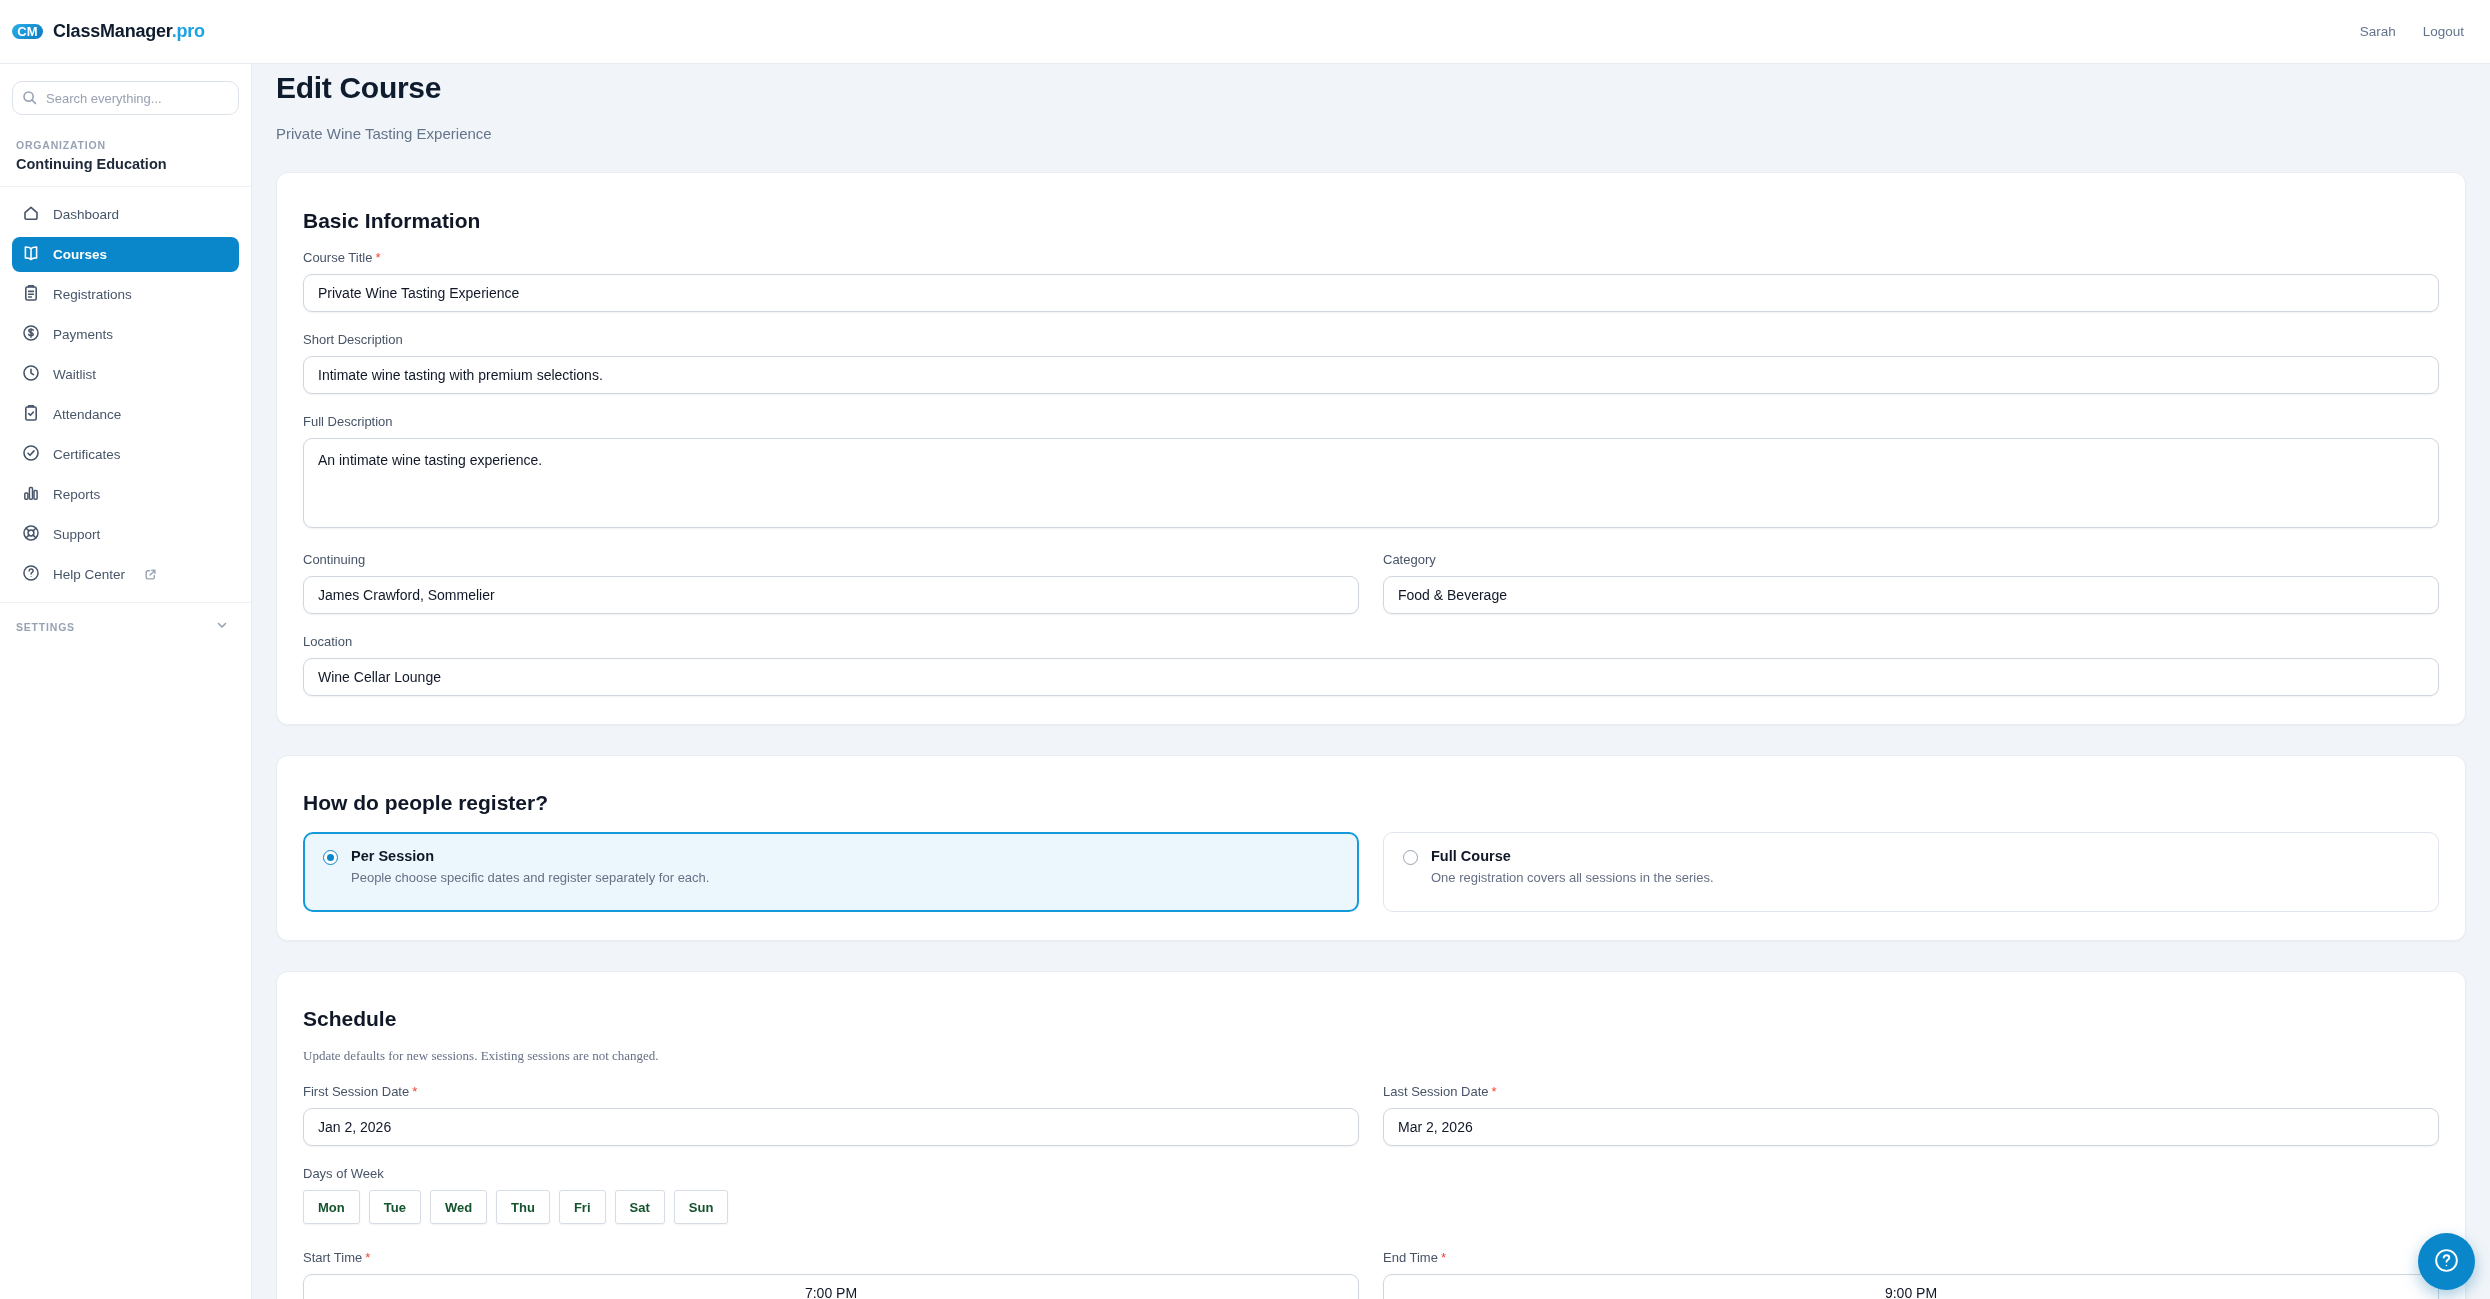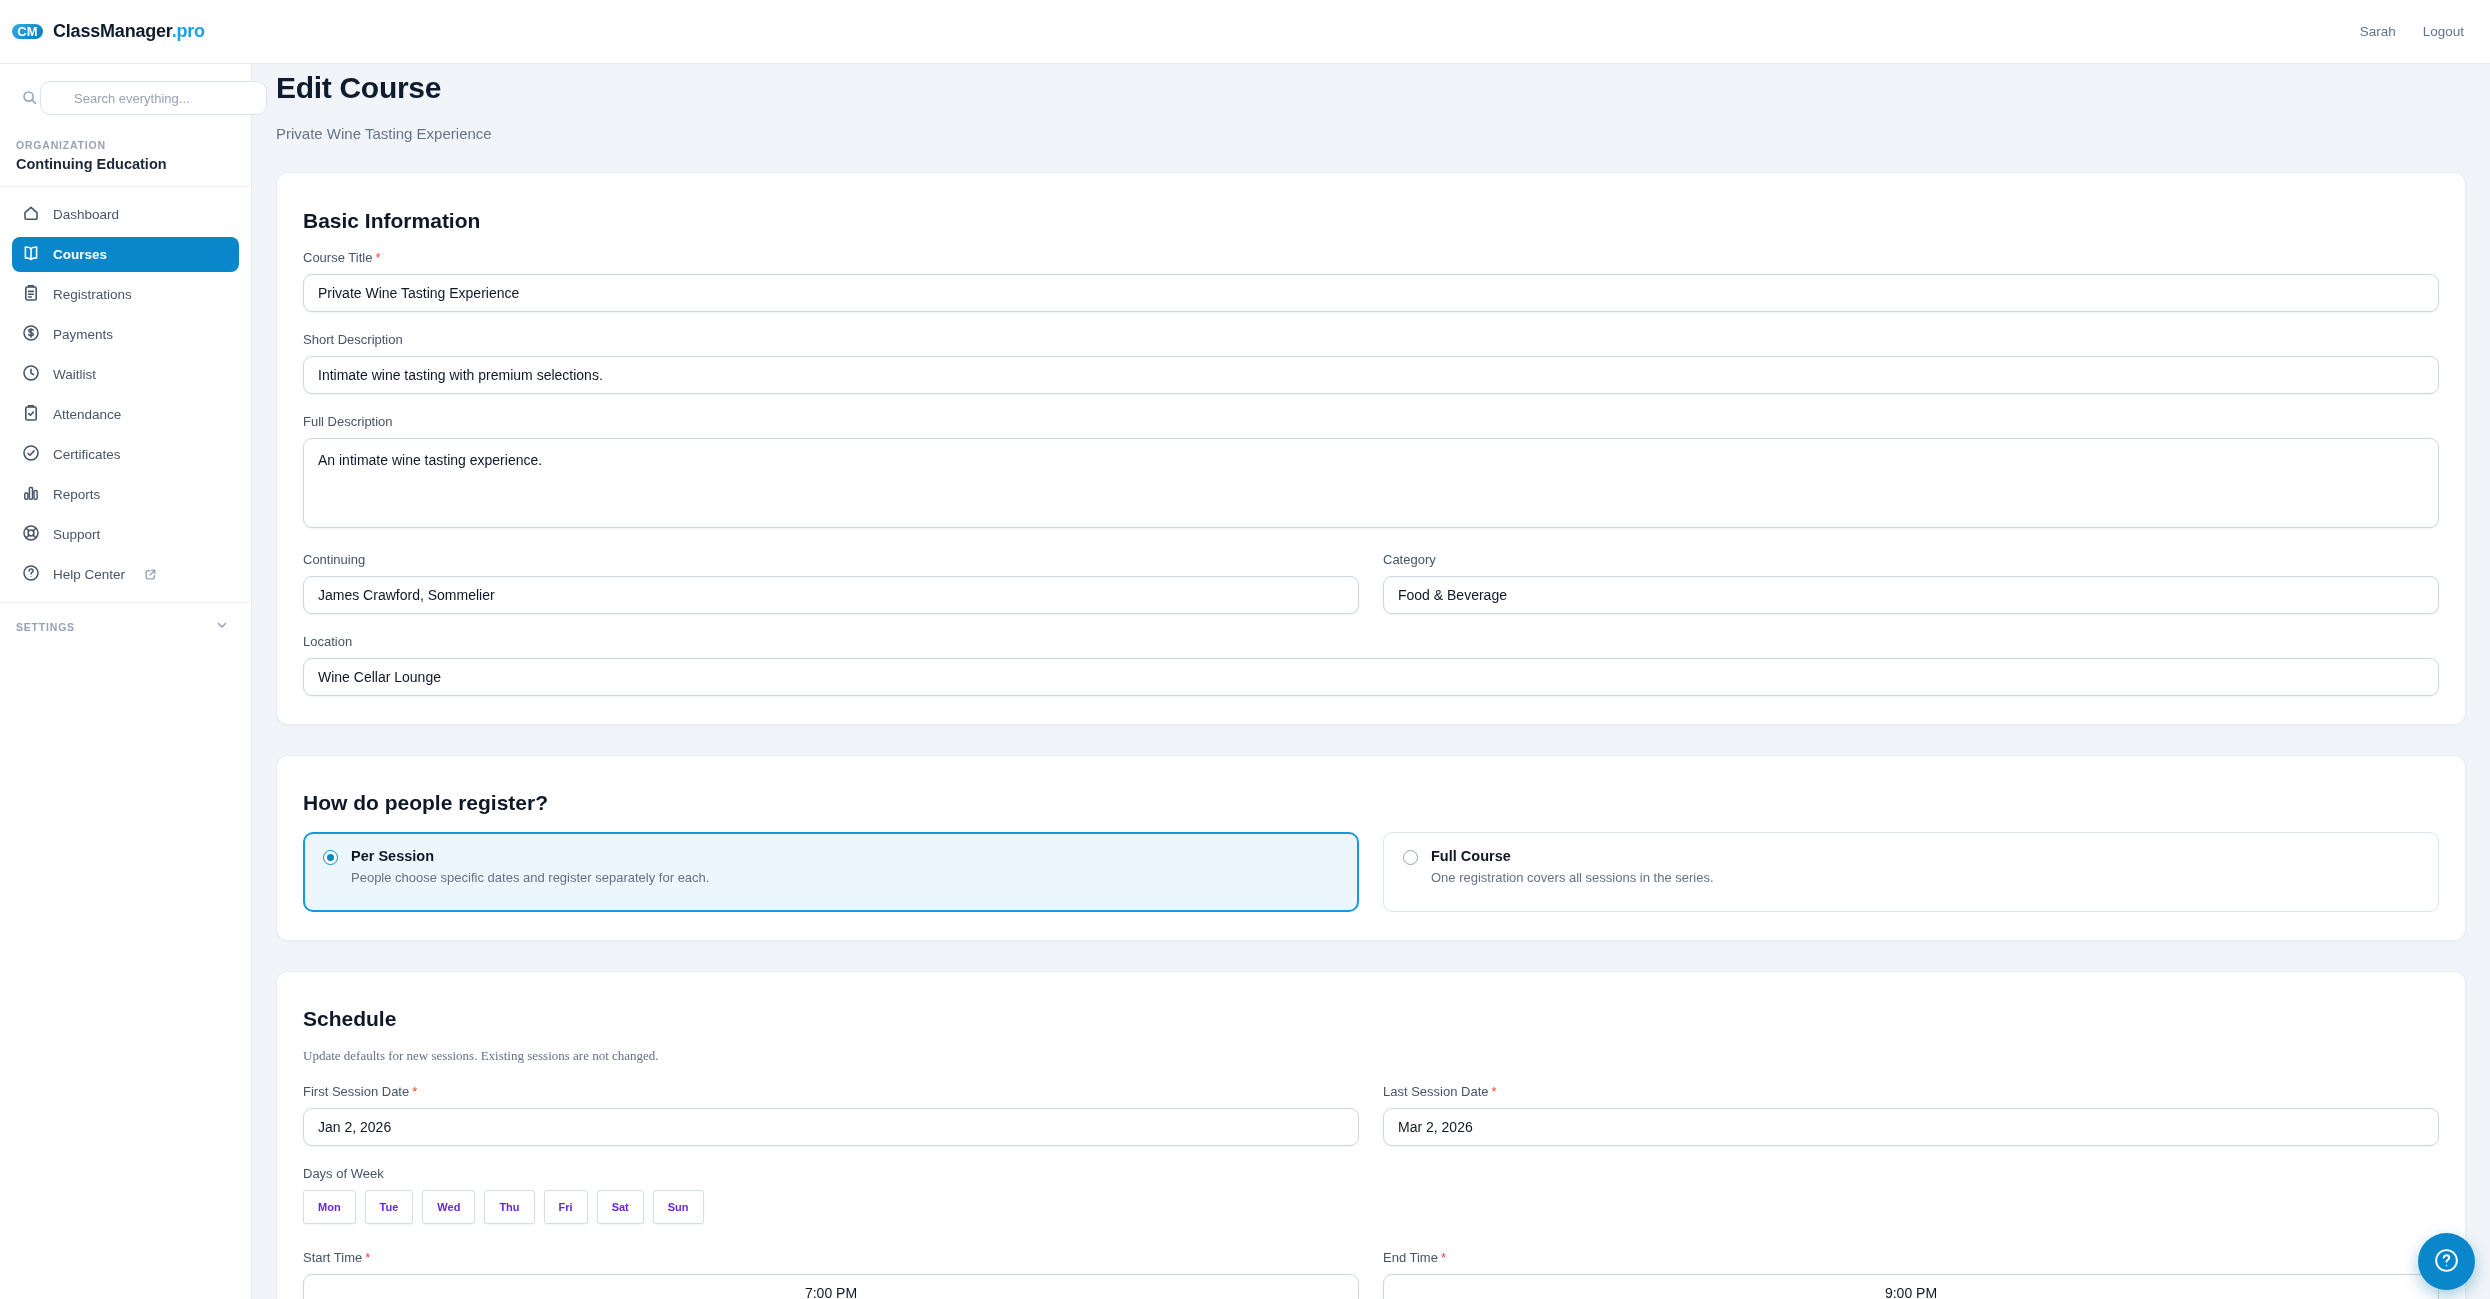--- a/index.html
+++ b/index.html
@@ -33,21 +33,21 @@
   
   .sidebar {
     position: fixed; top: 64px; left: 0; bottom: 0; width: 252px;
     background: #ffffff; border-right: 1px solid #e7ecf1;
     padding: 17px 12px 0; z-index: 20;
   }
   .search-box { position: relative; }
   .search-box input {
     width: 100%; height: 34px; border: 1px solid #dde3ea; border-radius: 10px;
     padding: 0 10px 0 33px; font-size: 13px; font-family: inherit;
-    color: #334155; background: #fff; outline: none; margin-left: 28px;
+    color: #334155; background: #fff; outline: none;
   }
   .search-box input::placeholder { color: #98a2b3; }
   .search-icon { position: absolute; left: 10px; top: 9px; width: 15px; height: 15px; }
 
   .side-section-label {
     margin: 24px 4px 0; font-size: 10.5px; font-weight: bold;
     letter-spacing: .8px; color: #98a2b3;
   }
   .org-name { margin: 5px 4px 14px; font-size: 14.5px; font-weight: bold; color: #1d2939; }
   .side-divider { height: 1px; background: #eef2f6; margin: 0 -12px; }
@@ -110,21 +110,21 @@
   .radio { width: 15px; height: 15px; border-radius: 50%; border: 1.5px solid #98a2b3; margin-top: 2px; background: #fff; flex: 0 0 auto; }
   .radio.checked { border-color: #0a87ca; display: grid; place-items: center; }
   .radio.checked::after { content: ""; width: 7px; height: 7px; border-radius: 50%; background: #0a87ca; }
   .option-title { font-size: 14.5px; font-weight: bold; color: #101828; line-height: 17px; }
   .option-desc { margin-top: 5px; font-size: 13px; color: #667085; line-height: 16px; }
 
   
   .days-row { display: flex; gap: 9px; margin-top: 8px; }
   .day-btn {
     height: 34px; padding: 0 14px; border: 1px solid #d7dde5; border-radius: 3px;
-    background: #fff; font-family: inherit; font-size: 11px; font-weight: bold; color: #6d28d9;
+    background: #fff; font-family: inherit; font-size: 13px; font-weight: bold; color: #14532d;
     cursor: pointer; box-shadow: 0 1px 2px rgba(16,24,40,.05);
   }
 
   
   .fab {
     position: fixed; right: 15px; bottom: 9px; width: 57px; height: 57px;
     border-radius: 50%; background: #0a87ca; border: none; cursor: pointer;
     display: grid; place-items: center; z-index: 40;
     box-shadow: 0 6px 16px rgba(2,106,162,.35);
   }

